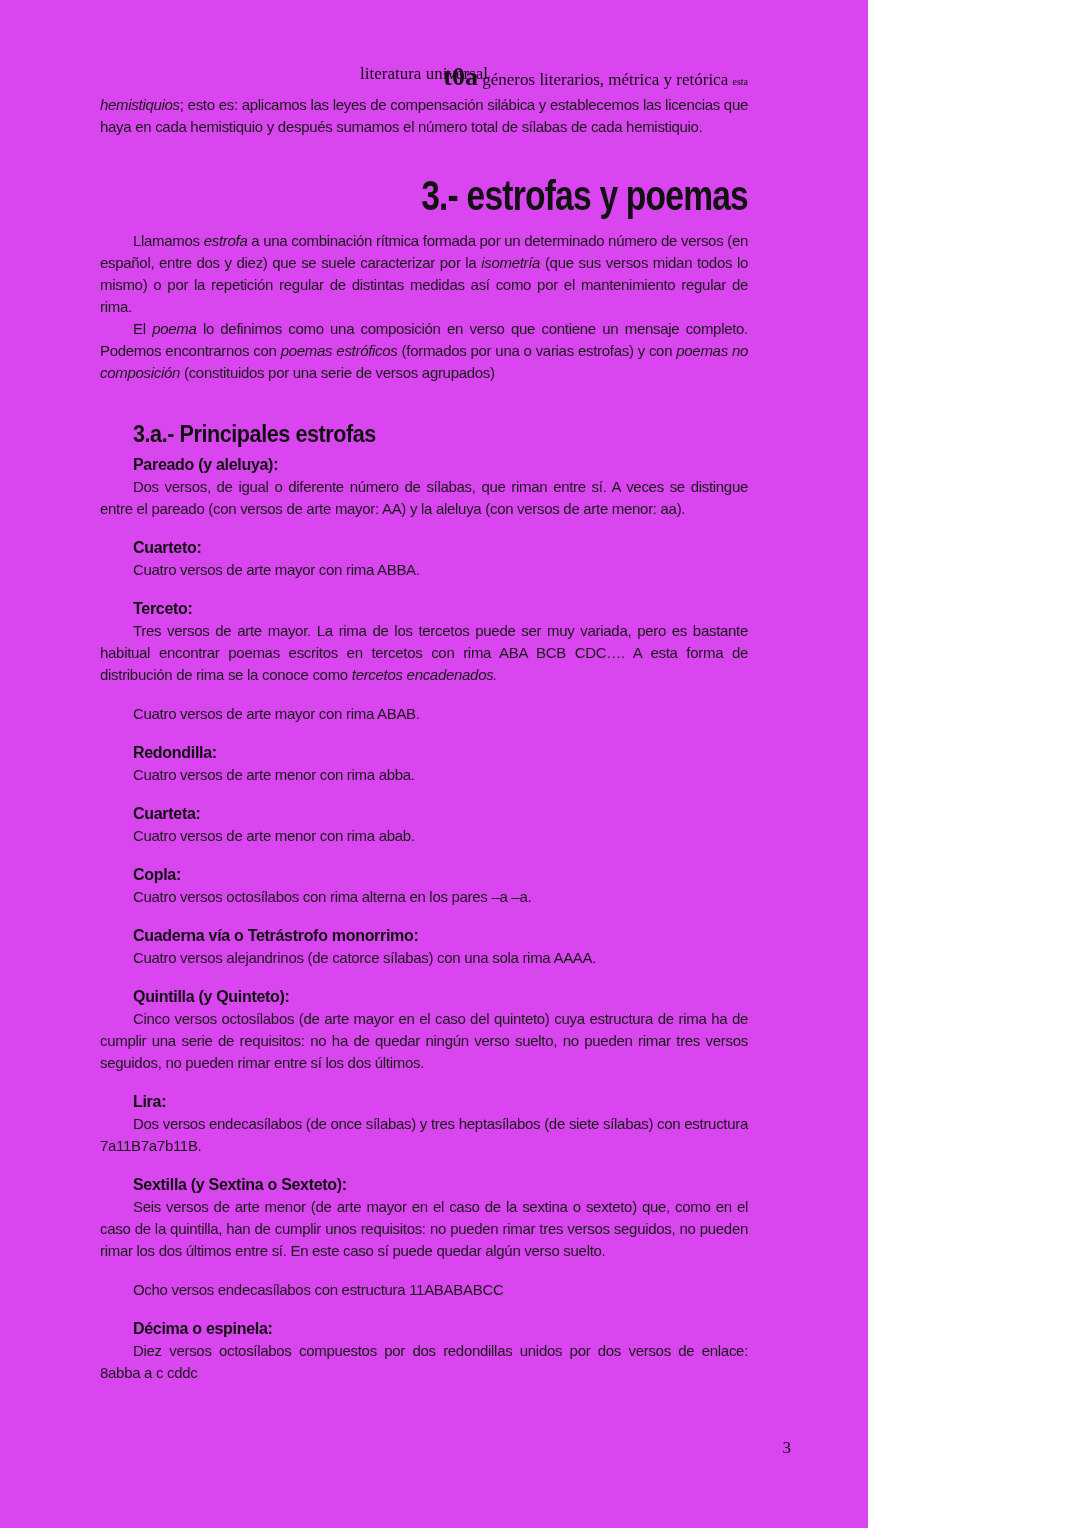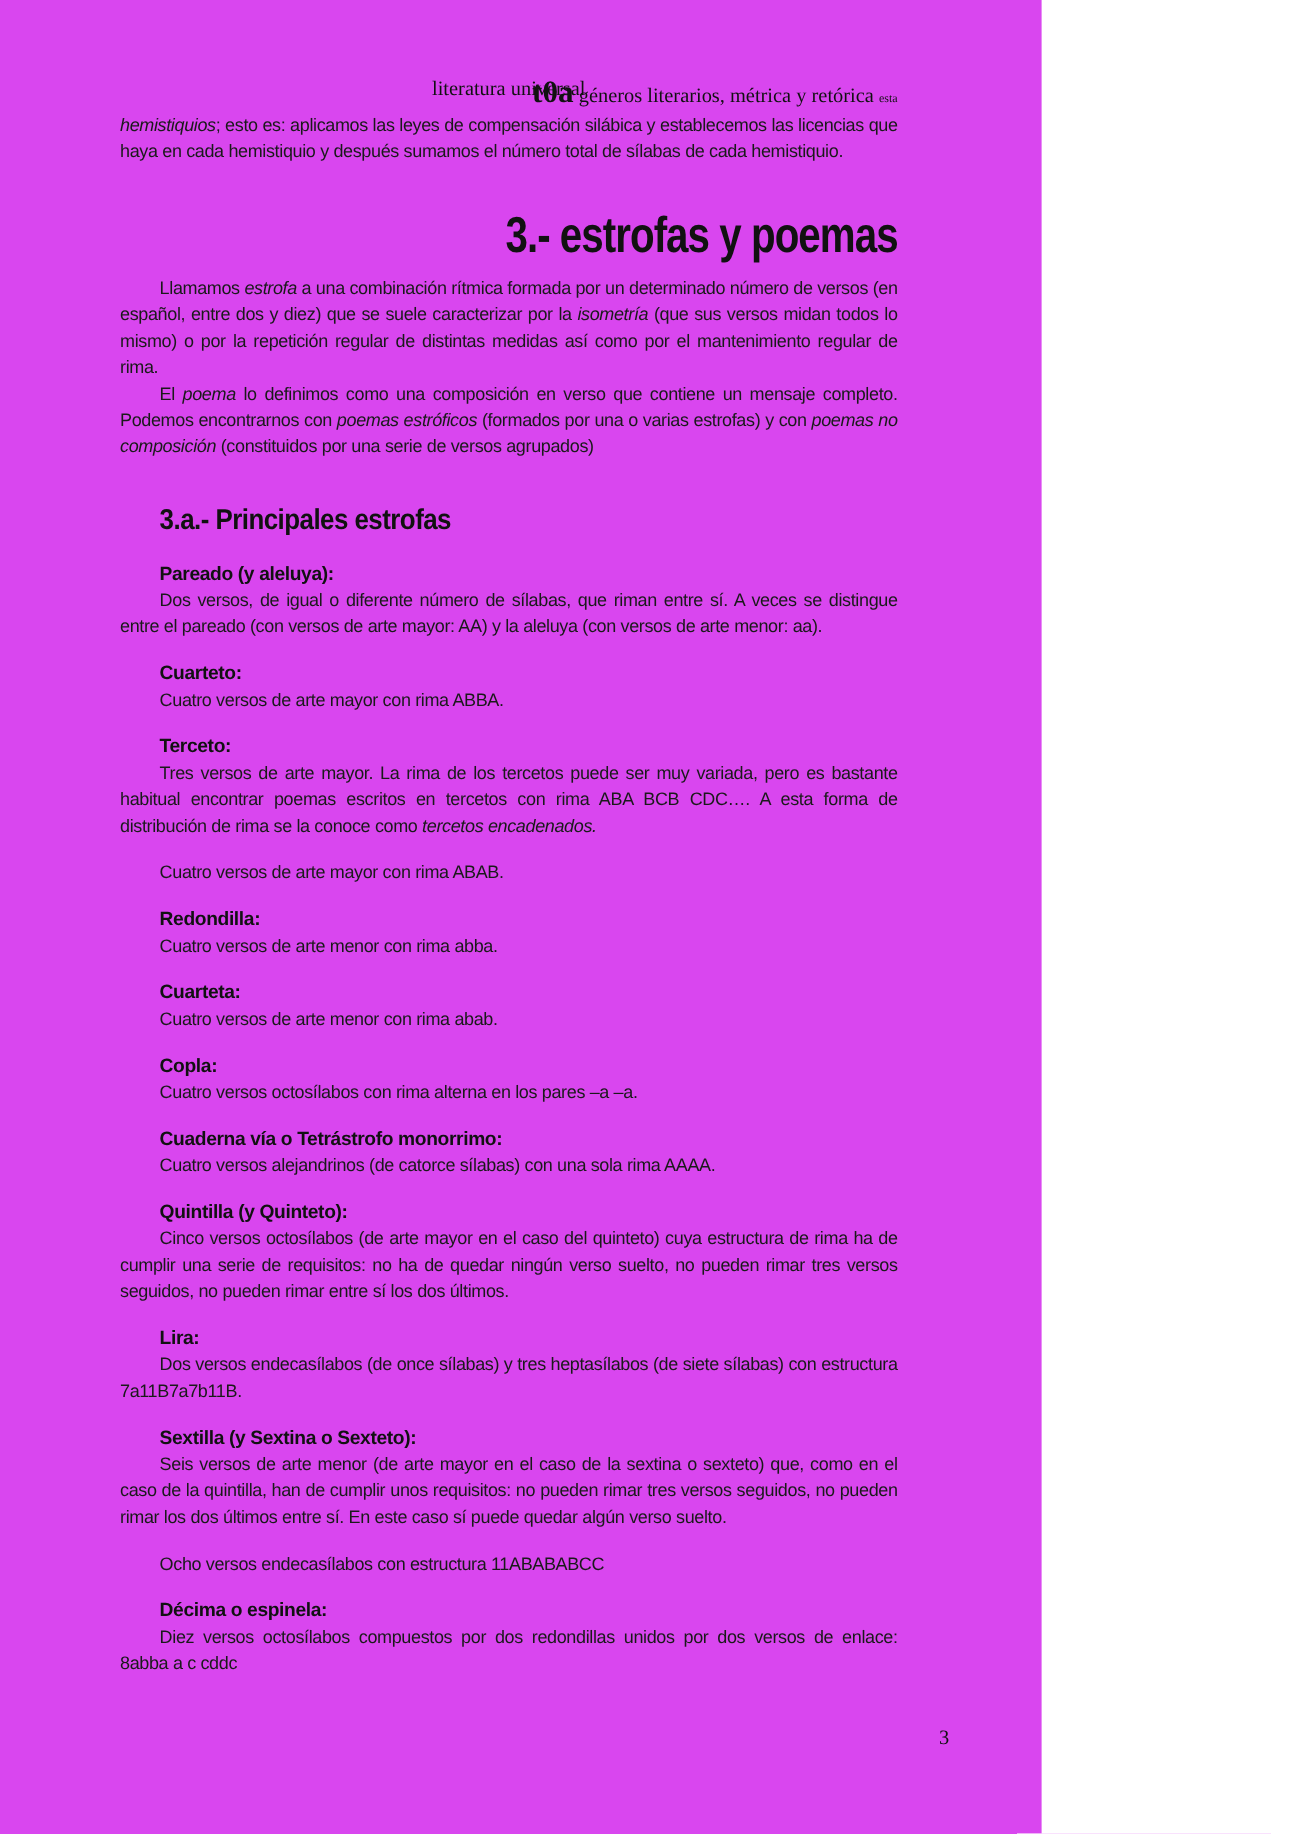--- a/index.html
+++ b/index.html
@@ -75,21 +75,21 @@
     line-height: 28px;
     font-weight: bold;
     letter-spacing: -0.5px;
     display: inline-block;
     transform: scaleX(0.9);
     transform-origin: 0 50%;
     color: #111;
   }
   
   .stanza { margin-top: 17px; }
-  .stanza.first { margin-top: 20px; }
+  .stanza.first { margin-top: 6px; }
   .stanza h3 {
     margin: 0 0 0 33px;
     font-size: 16px;
     line-height: 22px;
     font-weight: bold;
     letter-spacing: -0.3px;
     color: #111;
   }
   .page-number {
     position: absolute;

